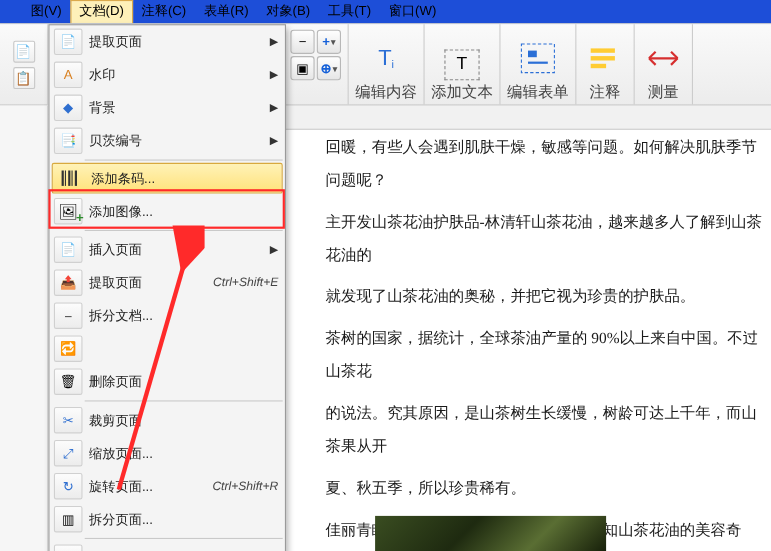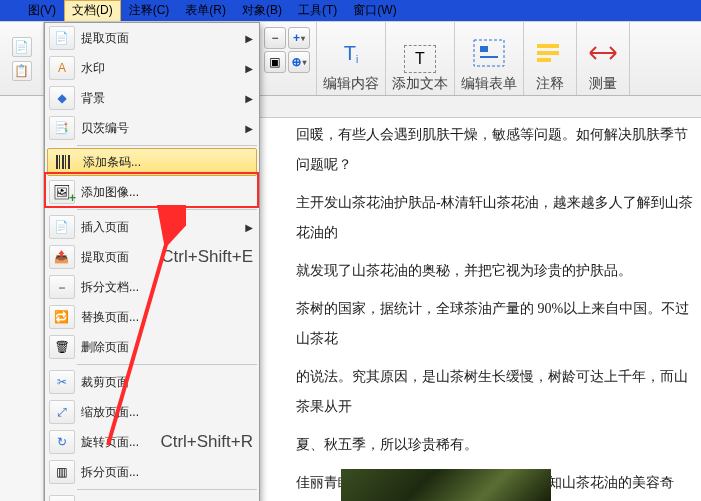--- a/index.html
+++ b/index.html
@@ -107,21 +107,21 @@
   .dropdown .iconcell {
     width: 26px; height: 24px;
     display:flex; align-items:center; justify-content:center;
     margin-right: 6px;
     background: linear-gradient(#fcfcfc,#ececec);
     border:1px solid #d0d0d0;
     border-radius:2px;
   }
   .dropdown .row.highlight .iconcell { background:transparent; border-color:transparent;}
   .dropdown .label { flex: 1; color:#222; }
-  .dropdown .shortcut { color:#444; font-size:17px; margin-left:6px; }
+  .dropdown .shortcut { color:#444; font-size:11px; margin-left:6px;font-style:italic; }
   .dropdown .subarrow { color:#333; font-size:10px; margin-left:4px; }
   
   .redbox {
     position:absolute;
     left: 44px; top: 172px;
     width: 215px; height: 36px;
     border: 2px solid #ff2a2a;
     z-index: 60;
     pointer-events:none;
   }
@@ -302,21 +302,20 @@
     <div class="iconcell">📤</div>
     <span class="label">提取页面</span>
     <span class="shortcut">Ctrl+Shift+E</span>
   </div>
   <div class="row">
     <div class="iconcell">⎯</div>
     <span class="label">拆分文档...</span>
   </div>
   <div class="row">
     <div class="iconcell">🔁</div>
-    <span class="label">替换页面...</span>
   </div>
   <div class="row">
     <div class="iconcell">🗑</div>
     <span class="label">删除页面</span>
   </div>
   <div class="sep"></div>
   <div class="row">
     <div class="iconcell" style="color:#2f6fd0;">✂</div>
     <span class="label">裁剪页面</span>
   </div>

